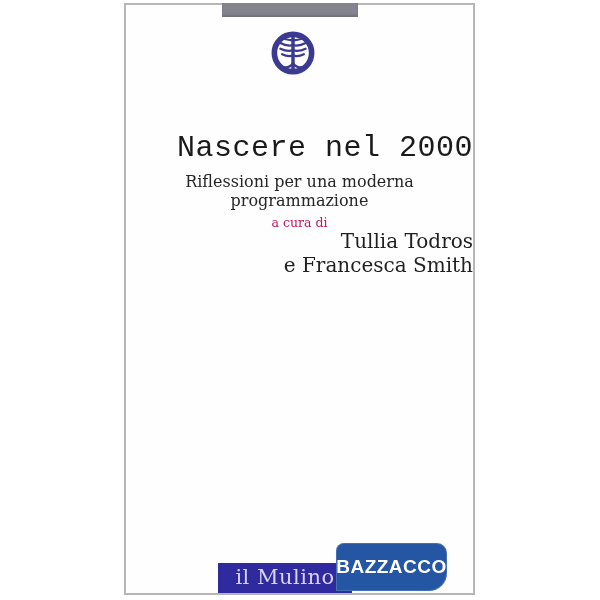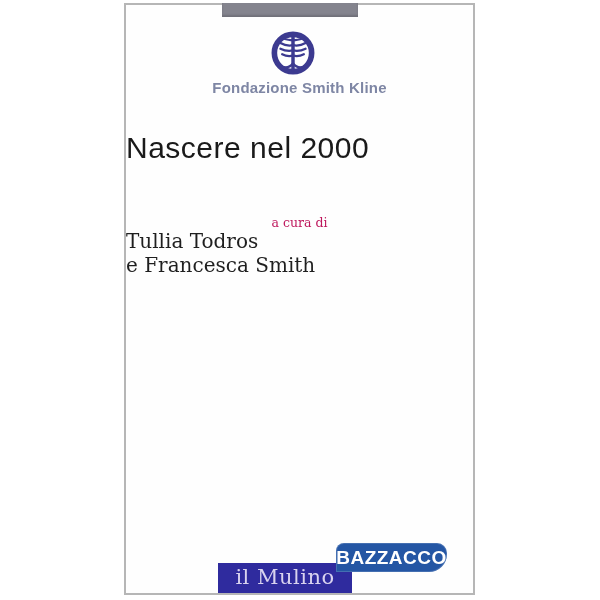--- a/index.html
+++ b/index.html
@@ -51,22 +51,22 @@
     font-family: "Liberation Sans", sans-serif;
     font-weight: 700;
     font-size: 15px;
     letter-spacing: 0.2px;
     color: var(--fondazione-text);
   }
 
   .book-title {
     position: absolute;
     left: 0; right: 0; top: 126px;
-    text-align: left;
-    font-family: Liberation Sans, sans-serif;
+    text-align: right;
+    font-family: Liberation Mono, monospace;
     font-size: 30px;
     font-weight: 500;
     color: var(--title-color);
     letter-spacing: 0.5px;
   }
 
   .book-subtitle {
     position: absolute;
     left: 0; right: 0; top: 167px;
     text-align: center;
@@ -80,21 +80,21 @@
     position: absolute;
     left: 0; right: 0; top: 210px;
     text-align: center;
     font-family: "DejaVu Serif", serif;
     font-size: 12.5px;
     color: #be185d;
   }
   .editor-names {
     position: absolute;
     left: 0; right: 0; top: 224px;
-    text-align: left;
+    text-align: right;
     font-family: "DejaVu Serif", serif;
     font-size: 20px;
     line-height: 24px;
     color: #1f1f1f;
   }
 
   .mulino-box {
     position: absolute;
     left: 92px; bottom: 0;
     width: 134px; height: 30px;
@@ -106,21 +106,21 @@
     font-family: "DejaVu Serif", serif;
     font-size: 21px;
     color: var(--mulino-text);
     letter-spacing: 0.5px;
     padding-bottom: 2px;
   }
 
   .seller-badge {
     position: absolute;
     left: 210px; top: 538px;
-    width: 111px; height: 29px;
+    width: 111px; height: 48px;
     background: var(--bazzacco-blue);
     border-radius: 8px 10px 18px 0;
     display: flex; align-items: center; justify-content: center;
     z-index: 2;
     box-shadow: 0 0 0 1px rgba(255,255,255,0.15) inset;
   }
   .seller-badge span {
     font-family: "Liberation Sans", sans-serif;
     font-weight: 800;
     font-size: 19px;
@@ -147,24 +147,24 @@
         <path d="M30 21 Q37.5 22.5 44.5 18.5" stroke-width="2.6"></path>
         <path d="M30 27 Q22.5 28.5 15.5 25" stroke-width="2.6"></path>
         <path d="M30 27 Q37.5 28.5 44.5 25" stroke-width="2.6"></path>
         <path d="M30 33 Q23.5 34.5 17.5 31.5" stroke-width="2.6"></path>
         <path d="M30 33 Q36.5 34.5 42.5 31.5" stroke-width="2.6"></path>
         <path d="M30 42 Q26 47 20.5 46.5" stroke-width="2.8"></path>
         <path d="M30 42 Q34 47 39.5 46.5" stroke-width="2.8"></path>
       </svg>
     </div>
 
-    <div class="fondazione-label">Fondazione Smith Kline</div>
 
     <div class="book-title">Nascere nel 2000</div>
 
+    <div class="book-subtitle">Riflessioni per una moderna programmazione</div>
 
     <div class="editor-prefix">a cura di</div>
 
     <div class="editor-names">
       <div>Tullia Todros</div>
       <div>e Francesca Smith</div>
     </div>
 
     <div class="mulino-box">
       <span class="mulino-name">il Mulino</span>

